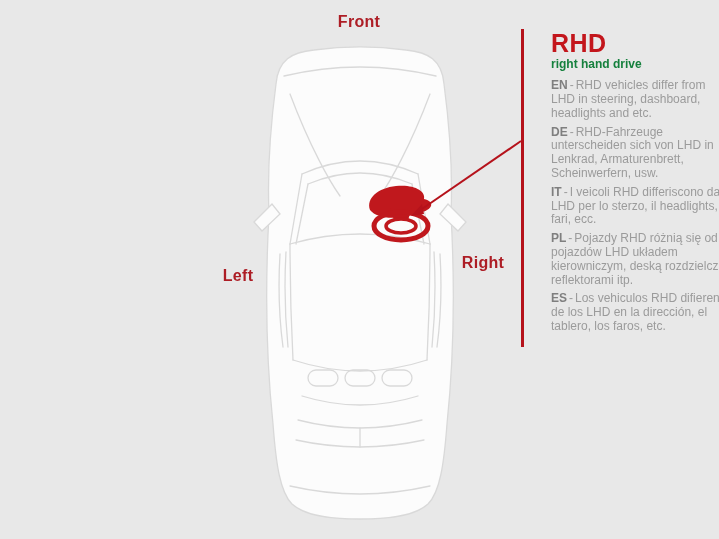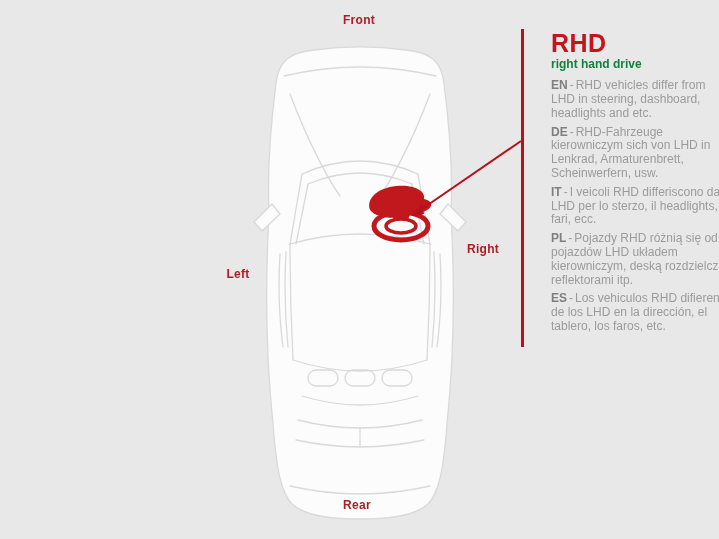--- a/index.html
+++ b/index.html
@@ -1,23 +1,23 @@
 <!DOCTYPE html>
 <html><head>
 <meta charset="utf-8">
 <style>
   html,body{margin:0;padding:0;}
   body{background:#e8e8e8;font-family:"Liberation Sans",sans-serif;}
   .stage{position:relative;width:719px;height:539px;background:#e8e8e8;overflow:hidden;}
   .car-svg{position:absolute;left:250px;top:42px;}
   .overlay-svg{position:absolute;left:0;top:0;pointer-events:none;}
-  .dir-label{position:absolute;font-weight:bold;font-size:12px;color:#ad1d25;text-align:center;letter-spacing:.3px;}
+  .dir-label{position:absolute;font-weight:bold;font-size:16px;color:#ad1d25;text-align:center;letter-spacing:.3px;}
   .lbl-front{left:309px;top:13px;width:100px;}
   .lbl-left{left:198px;top:267px;width:80px;}
-  .lbl-right{left:438px;top:242px;width:90px;text-align:center;}
+  .lbl-right{left:438px;top:254px;width:90px;text-align:center;}
   .lbl-rear{left:317px;top:498px;width:80px;}
   .panel{position:absolute;left:521px;top:29px;width:178px;min-height:268px;
          border-left:3px solid #b5121b;padding:1px 0 8px 27px;box-sizing:content-box;}
   .panel h1{margin:0;font-size:25px;line-height:1.05;color:#c3161c;font-weight:bold;letter-spacing:.5px;}
   .panel h2{margin:1px 0 8px;font-size:12px;color:#15803d;font-weight:bold;}
   .entry{margin:0 0 5px;font-size:12px;line-height:1.15;color:#9b9b9b;}
   .entry b{color:#7f7f7f;}
   .entry .sep{margin:0 2px;}
 </style>
 </head>
@@ -61,29 +61,28 @@
   </svg>
 
   <svg class="overlay-svg" width="719" height="539" viewBox="0 0 719 539">
     <line x1="419" y1="211" x2="521" y2="141" stroke="#b5121b" stroke-width="2"></line>
     <polygon points="411,216 422,204 424,214" fill="#b5121b"></polygon>
   </svg>
 
   <div class="dir-label lbl-front">Front</div>
   <div class="dir-label lbl-left">Left</div>
   <div class="dir-label lbl-right">Right</div>
-  <div class="dir-label lbl-rear">Rear</div>
 
   <aside class="panel">
     <h1>RHD</h1>
     <h2>right hand drive</h2>
 
     <p class="entry"><b>EN</b><span class="sep">-</span><span>RHD vehicles differ from LHD in steering, dashboard, headlights and etc.</span></p>
 
-    <p class="entry"><b>DE</b><span class="sep">-</span><span>RHD-Fahrzeuge kierowniczym sich von LHD in Lenkrad, Armaturenbrett, Scheinwerfern, usw.</span></p>
+    <p class="entry"><b>DE</b><span class="sep">-</span><span>RHD-Fahrzeuge unterscheiden sich von LHD in Lenkrad, Armaturenbrett, Scheinwerfern, usw.</span></p>
 
 
     <p class="entry"><b>IT</b><span class="sep">-</span><span>I veicoli RHD differiscono dai LHD per lo sterzo, il headlights, i fari, ecc.</span></p>
 
     <p class="entry"><b>PL</b><span class="sep">-</span><span>Pojazdy RHD różnią się od pojazdów LHD układem kierowniczym, deską rozdzielczą, reflektorami itp.</span></p>
 
     <p class="entry"><b>ES</b><span class="sep">-</span><span>Los vehiculos RHD difieren de los LHD en la dirección, el tablero, los faros, etc.</span></p>
   </aside>
 
 </div>

